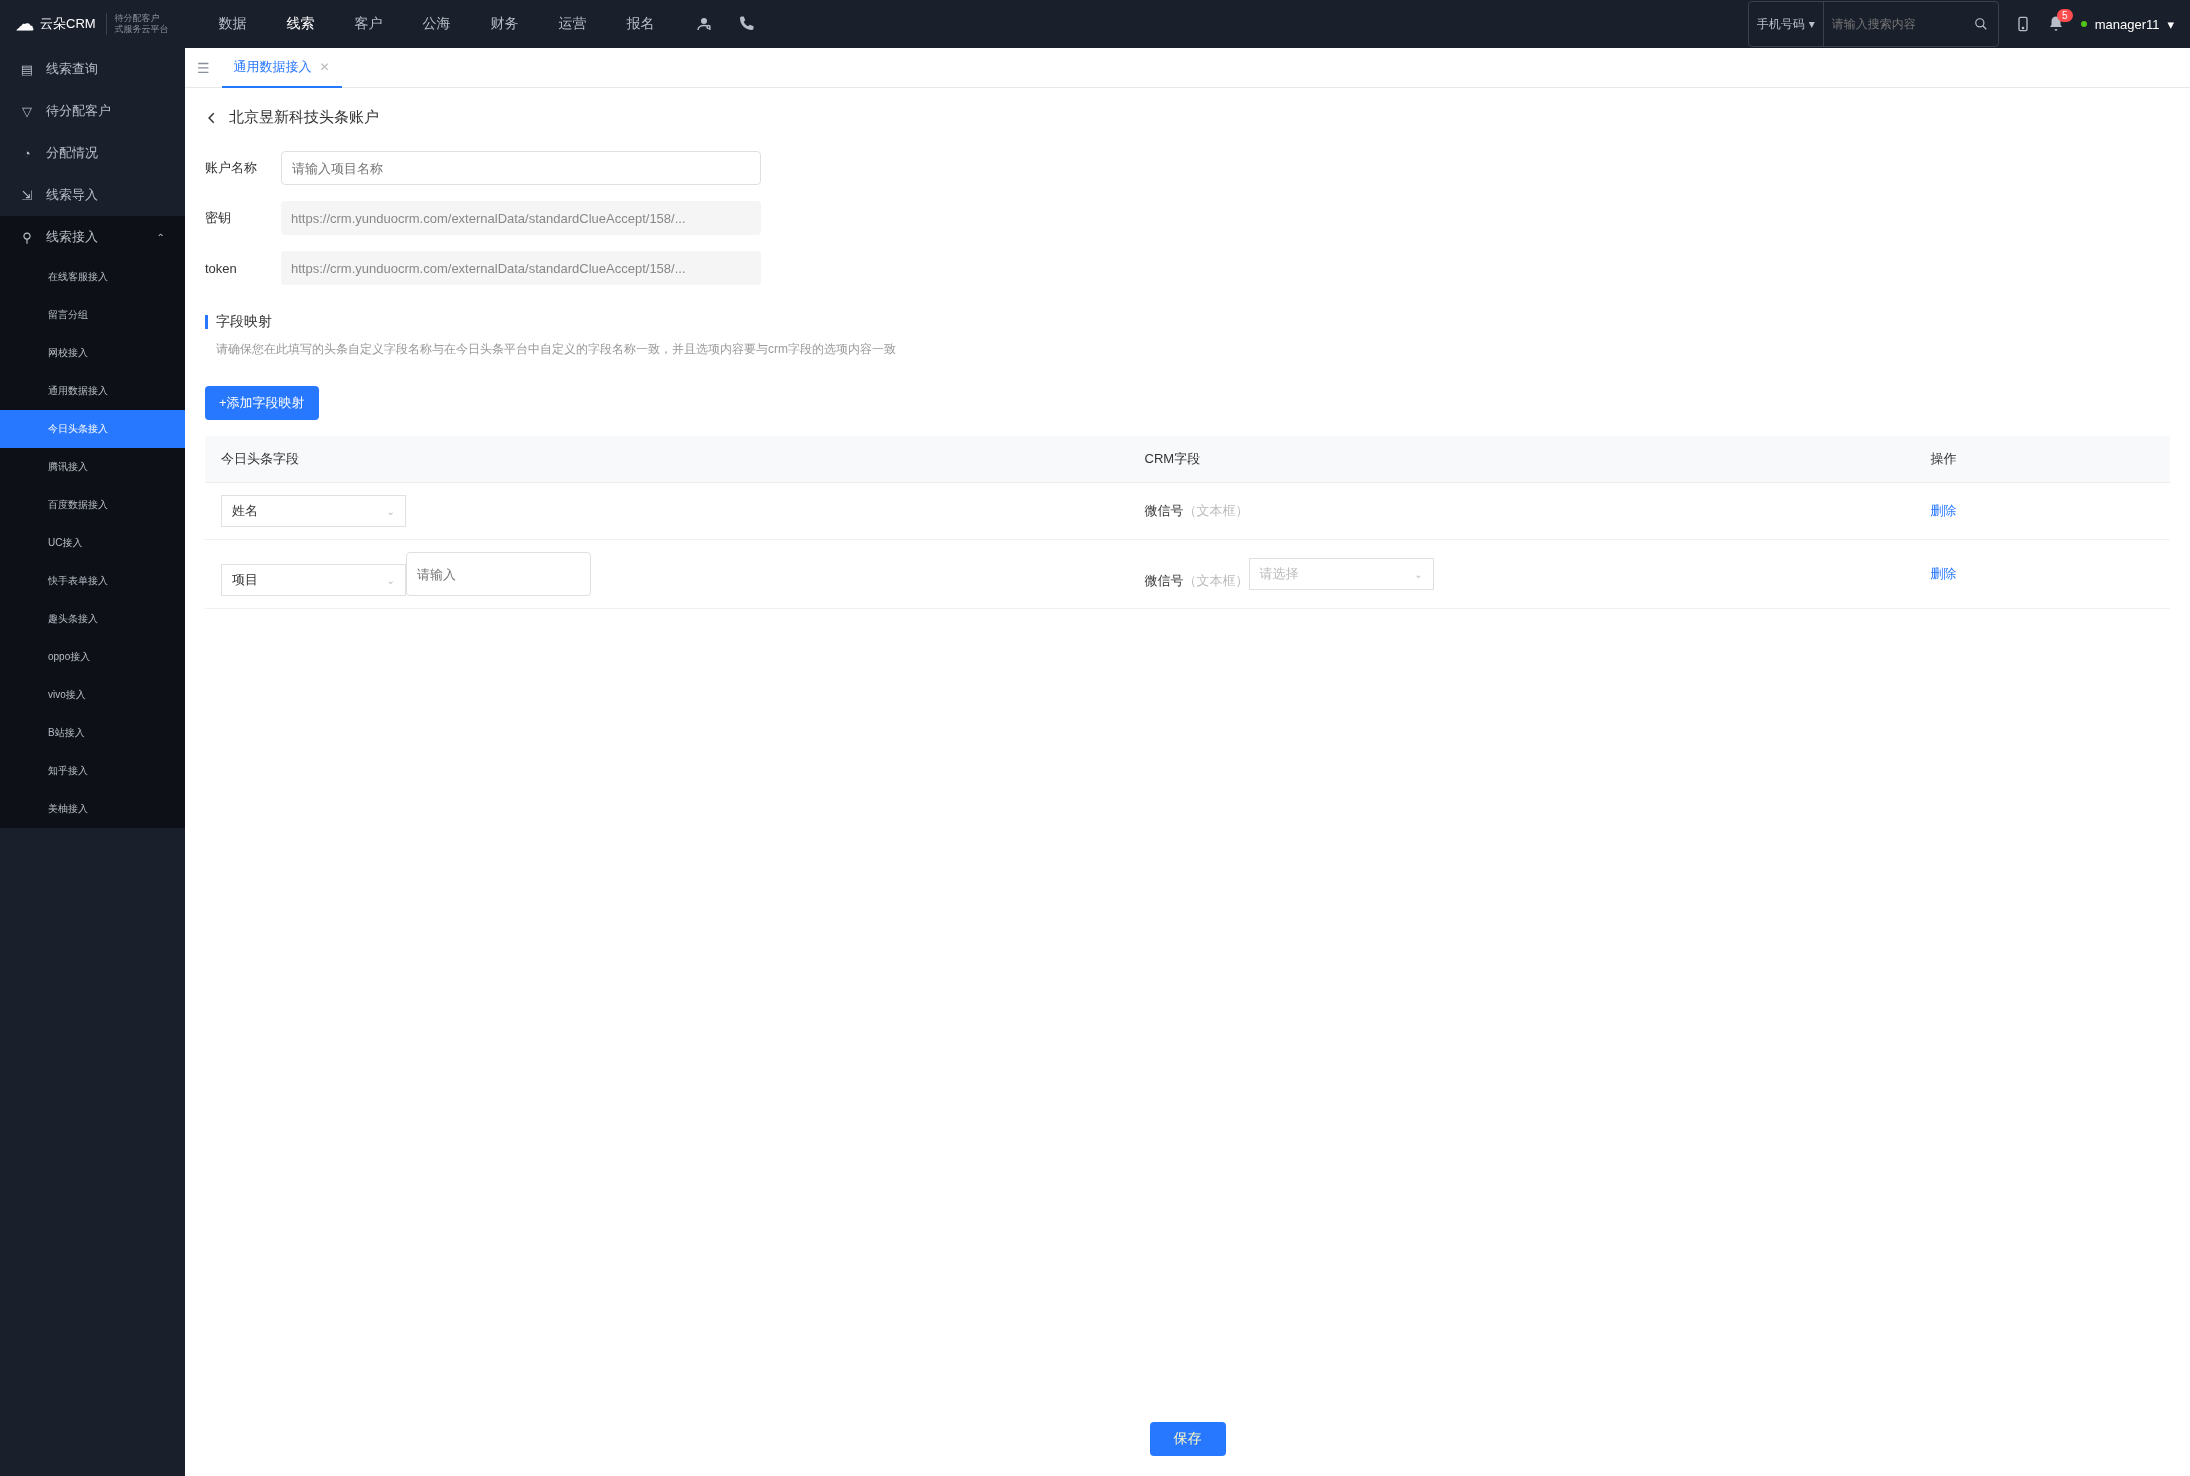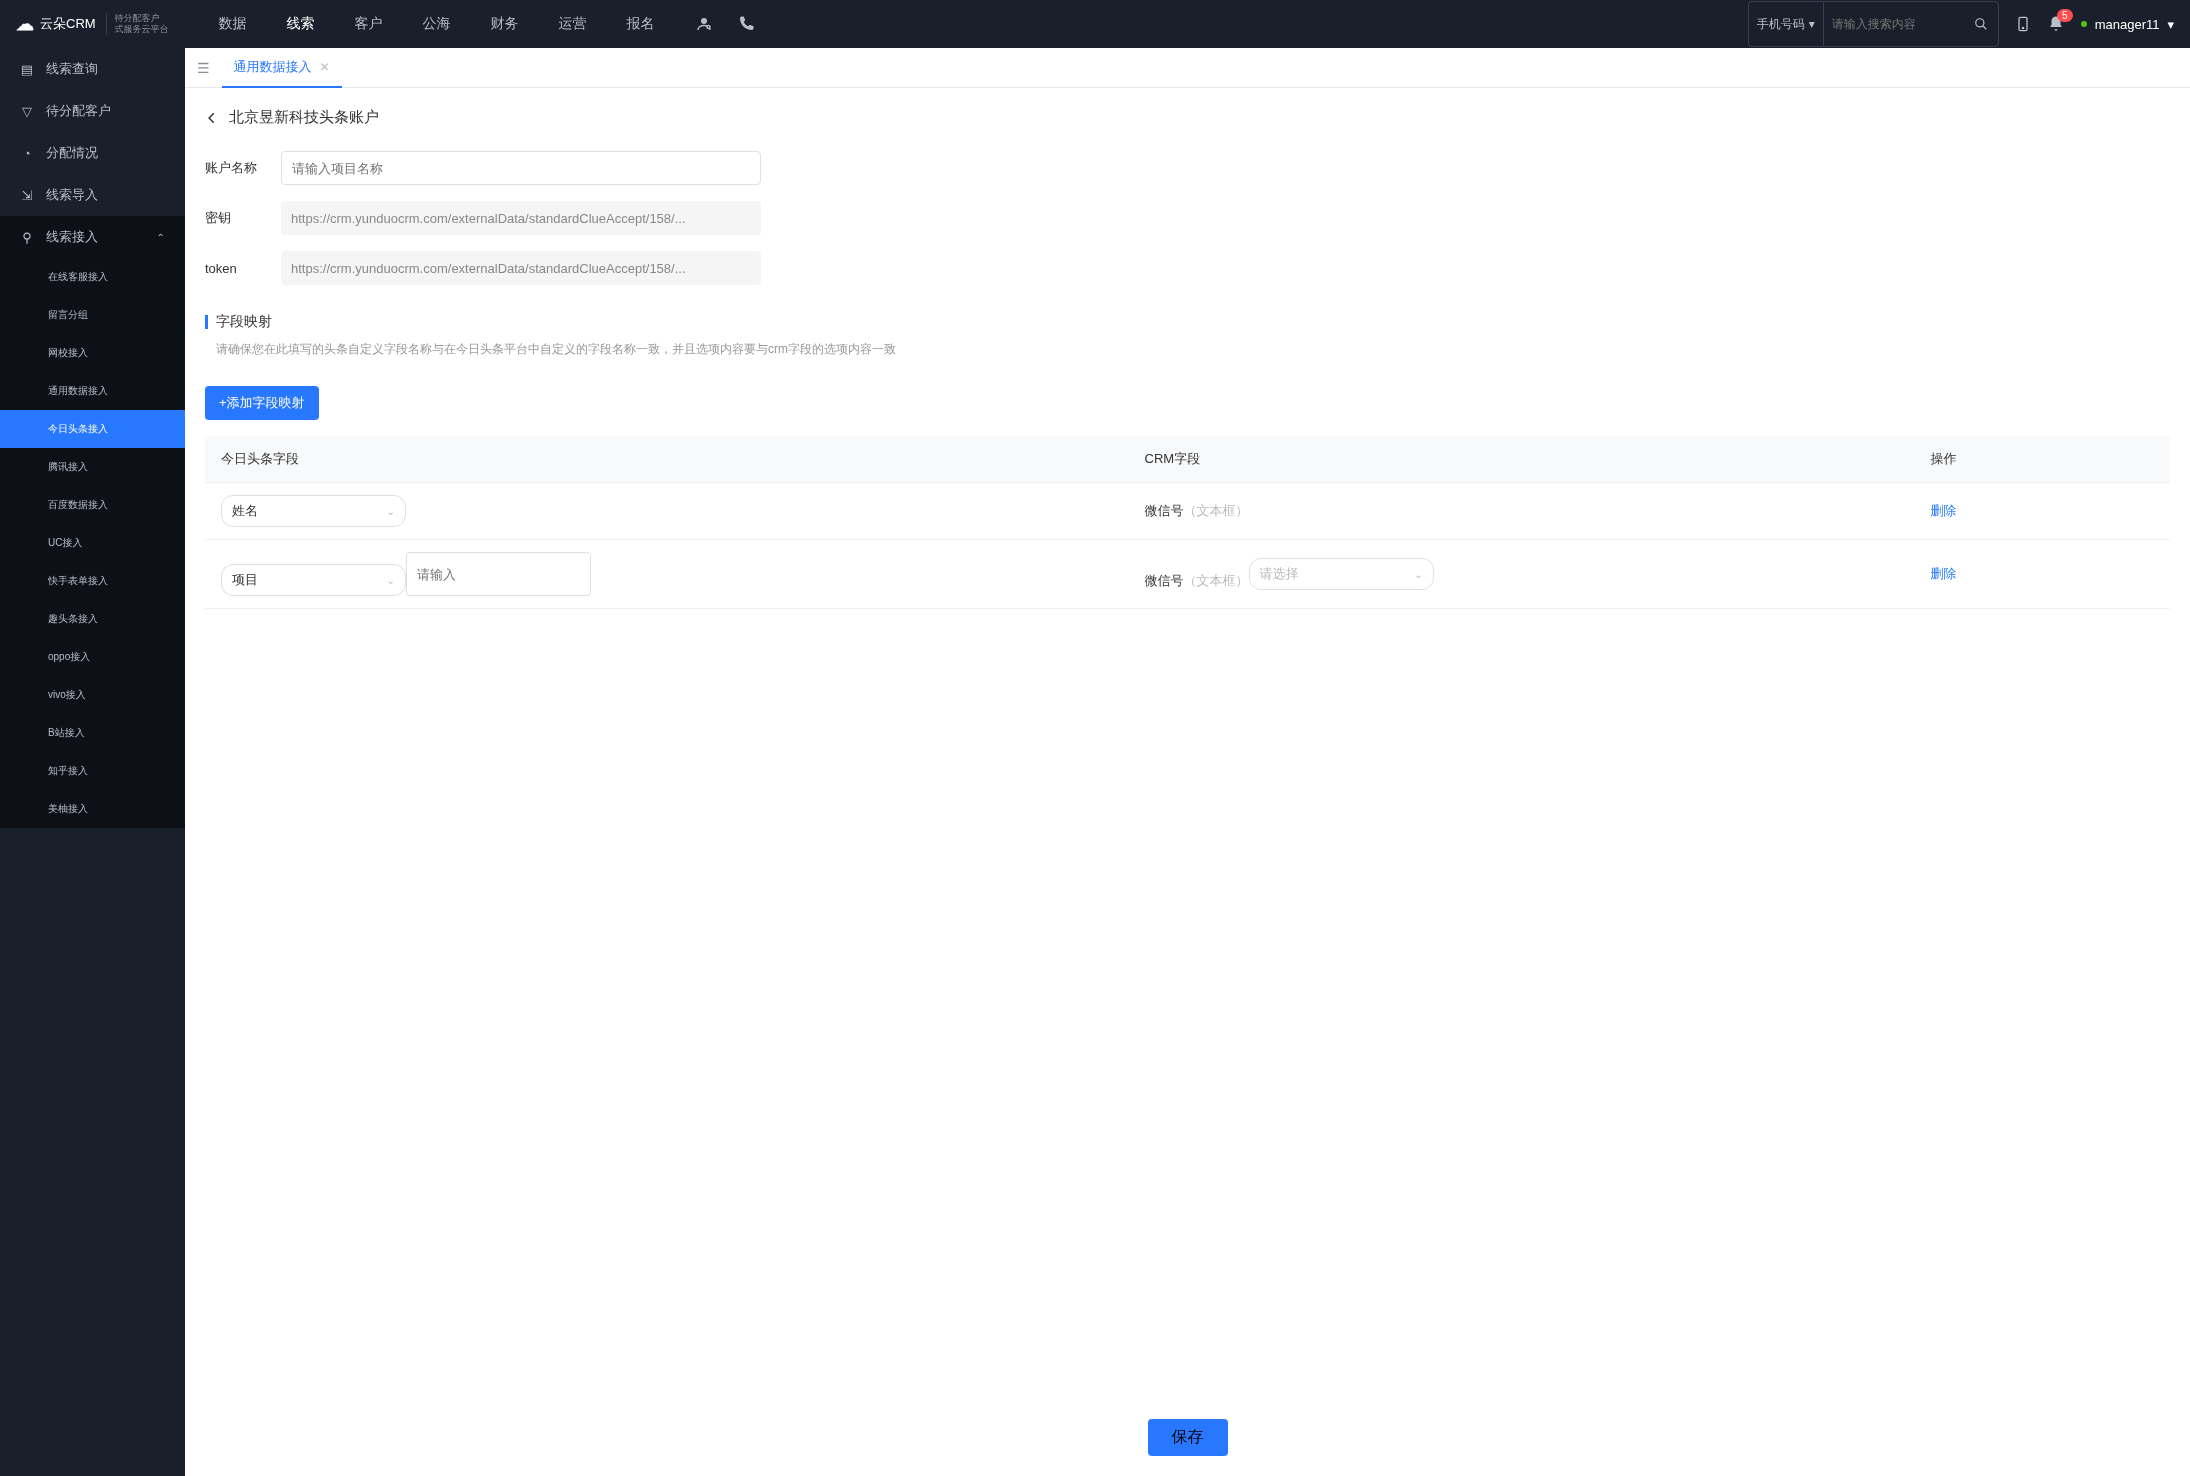--- a/index.html
+++ b/index.html
@@ -194,21 +194,21 @@
   border-bottom: 1px solid #f0f0f0;
   font-size: 13px;
   color: #333;
   vertical-align: middle;
 }
 .select-field {
   display: flex;
   align-items: center;
   justify-content: space-between;
   border: 1px solid #e0e0e0;
-  border-radius: 12px;
+  border-radius: 0;
   padding: 0 10px;
   height: 32px;
   width: 185px;
   font-size: 13px;
   background: #fff;
   cursor: pointer;
 }
 .select-field.placeholder { color: #bbb; }
 .select-chev { color: #bbb; font-size: 10px; }
 .text-input {
@@ -222,25 +222,25 @@
   outline: none;
 }
 .cell-flex { display: flex; align-items: flex-end; }
 .crm-label { color: #333; }
 .crm-hint { color: #bbb; }
 .link-btn { color: #2878ff; cursor: pointer; background: none; border: none; font-size: 13px; }
 
 .footer { display: flex; justify-content: center; padding: 20px 0; background: #fff; }
 .save-btn {
   background: #2878ff;
-  color: #000000;
+  color: #fef9c3;
   border: none;
   border-radius: 4px;
   padding: 8px 24px;
-  font-size: 16px;
+  font-size: 14px;
   cursor: pointer;
 }
 
 svg { display: block; }
 </style>
 </head>
 <body>
 
 <div class="app">
 

